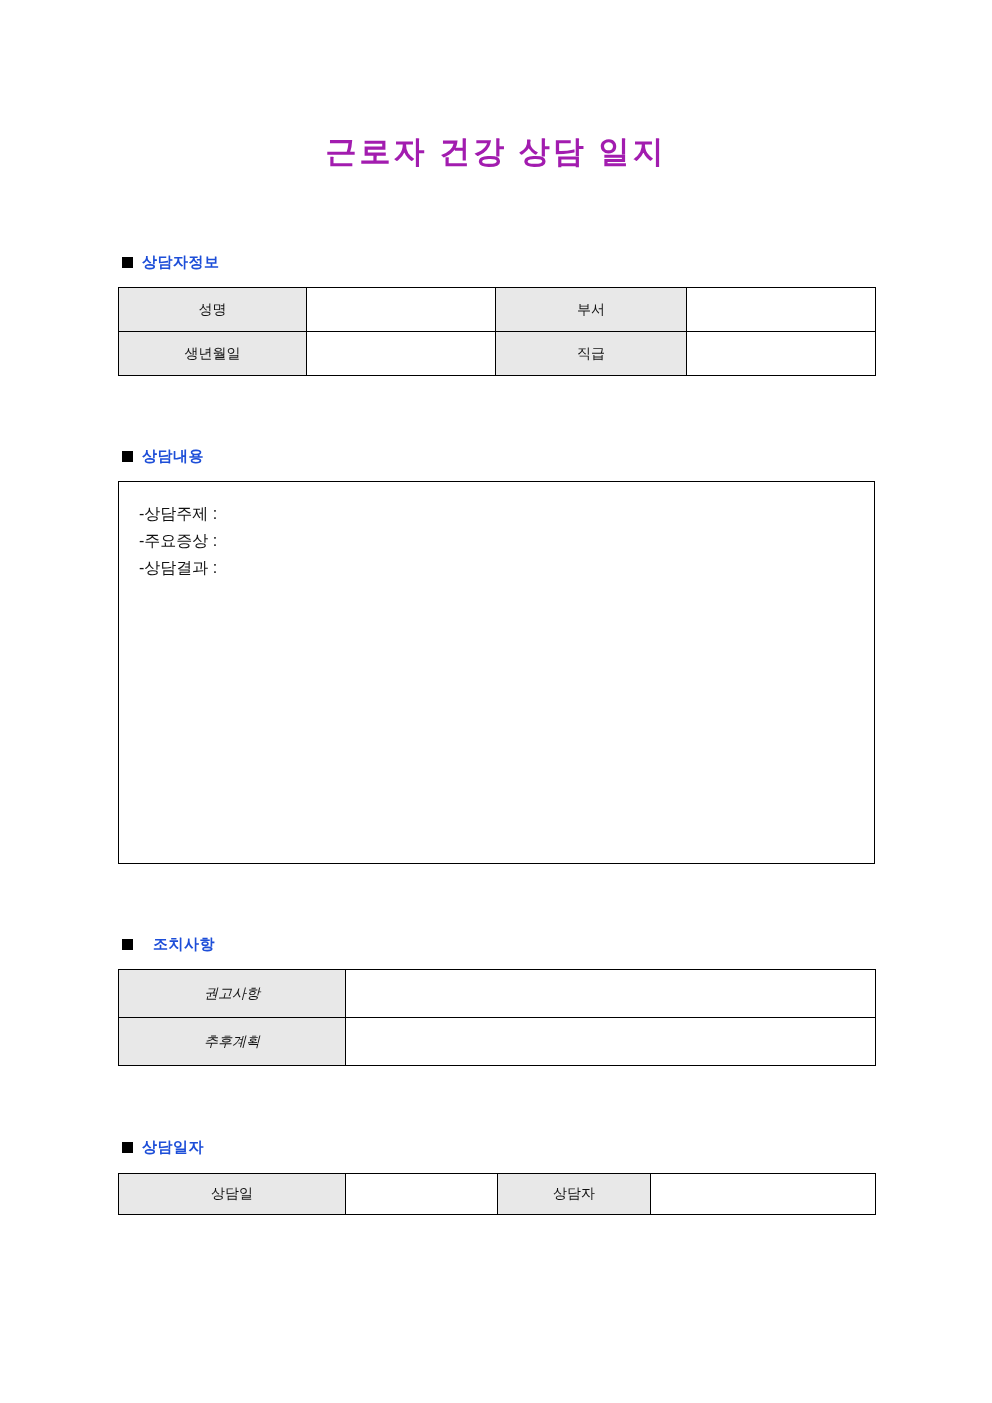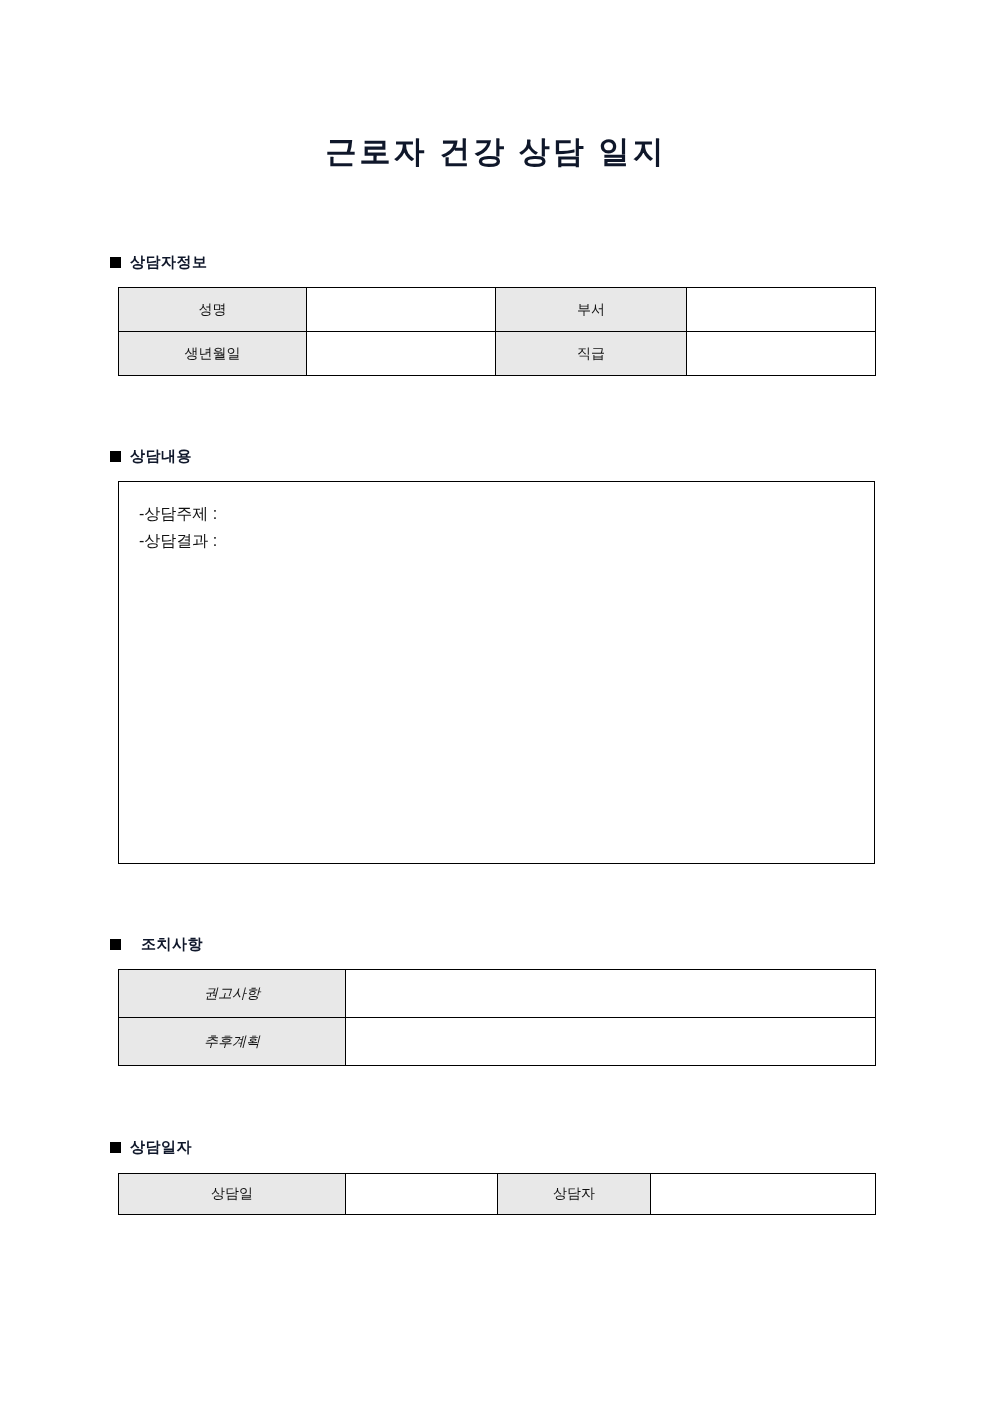--- a/index.html
+++ b/index.html
@@ -25,34 +25,34 @@
   
   .doc-title {
     position: absolute;
     left: 0;
     top: 131px;
     width: 992px;
     text-align: center;
     font-size: 31px;
     font-weight: bold;
     letter-spacing: 3px;
-    color: #0f172a;
+    color: #a21caf;
     white-space: nowrap;
   }
 
   
   .section-heading {
     position: absolute;
-    left: 110px;
+    left: 122px;
     display: flex;
     align-items: center;
     gap: 9px;
     font-size: 15px;
     font-weight: bold;
-    color: #0f172a;
+    color: #1d4ed8;
     white-space: nowrap;
   }
   .bullet-square {
     display: inline-block;
     width: 11px;
     height: 11px;
     background: #000000;
     flex: 0 0 auto;
   }
   .section-heading .heading-text {
@@ -161,20 +161,21 @@
     </tbody>
   </table>
 
   <div class="section-heading" style="top:447px;justify-content:center;">
     <span class="bullet-square"></span>
     <span class="heading-text">상담내용</span>
   </div>
 
   <div class="content-box">
     <div class="content-line">-상담주제 :</div>
+    <div class="content-line">-주요증상 :</div>
     <div class="content-line">-상담결과 :</div>
   </div>
 
   <div class="section-heading" style="top:935px;gap:20px;">
     <span class="bullet-square"></span>
     <span class="heading-text">조치사항</span>
   </div>
 
   <table class="form-table" id="table-action">
     <colgroup>

